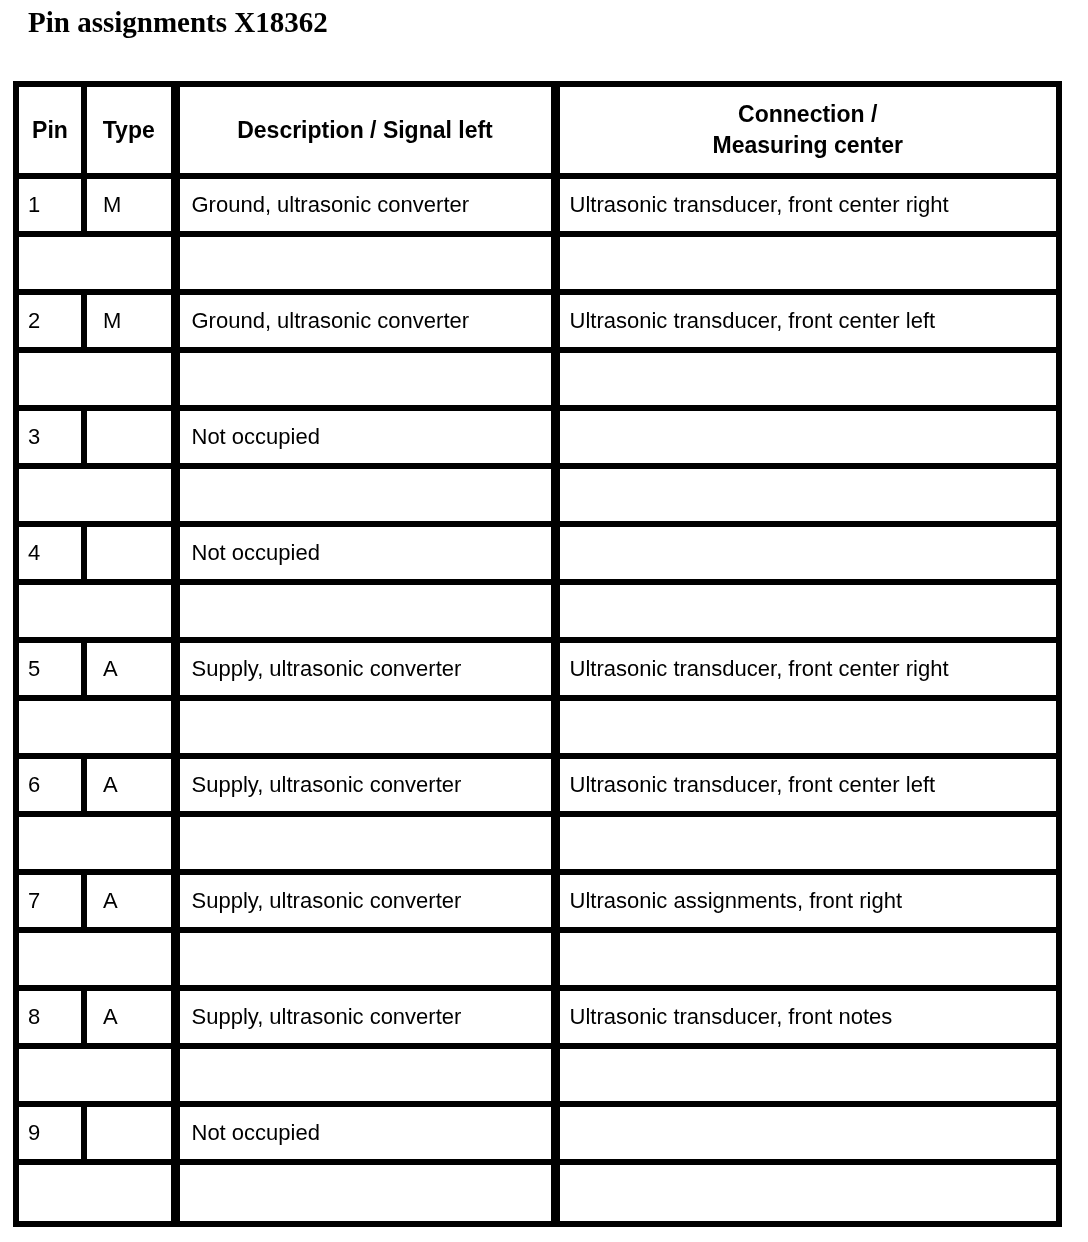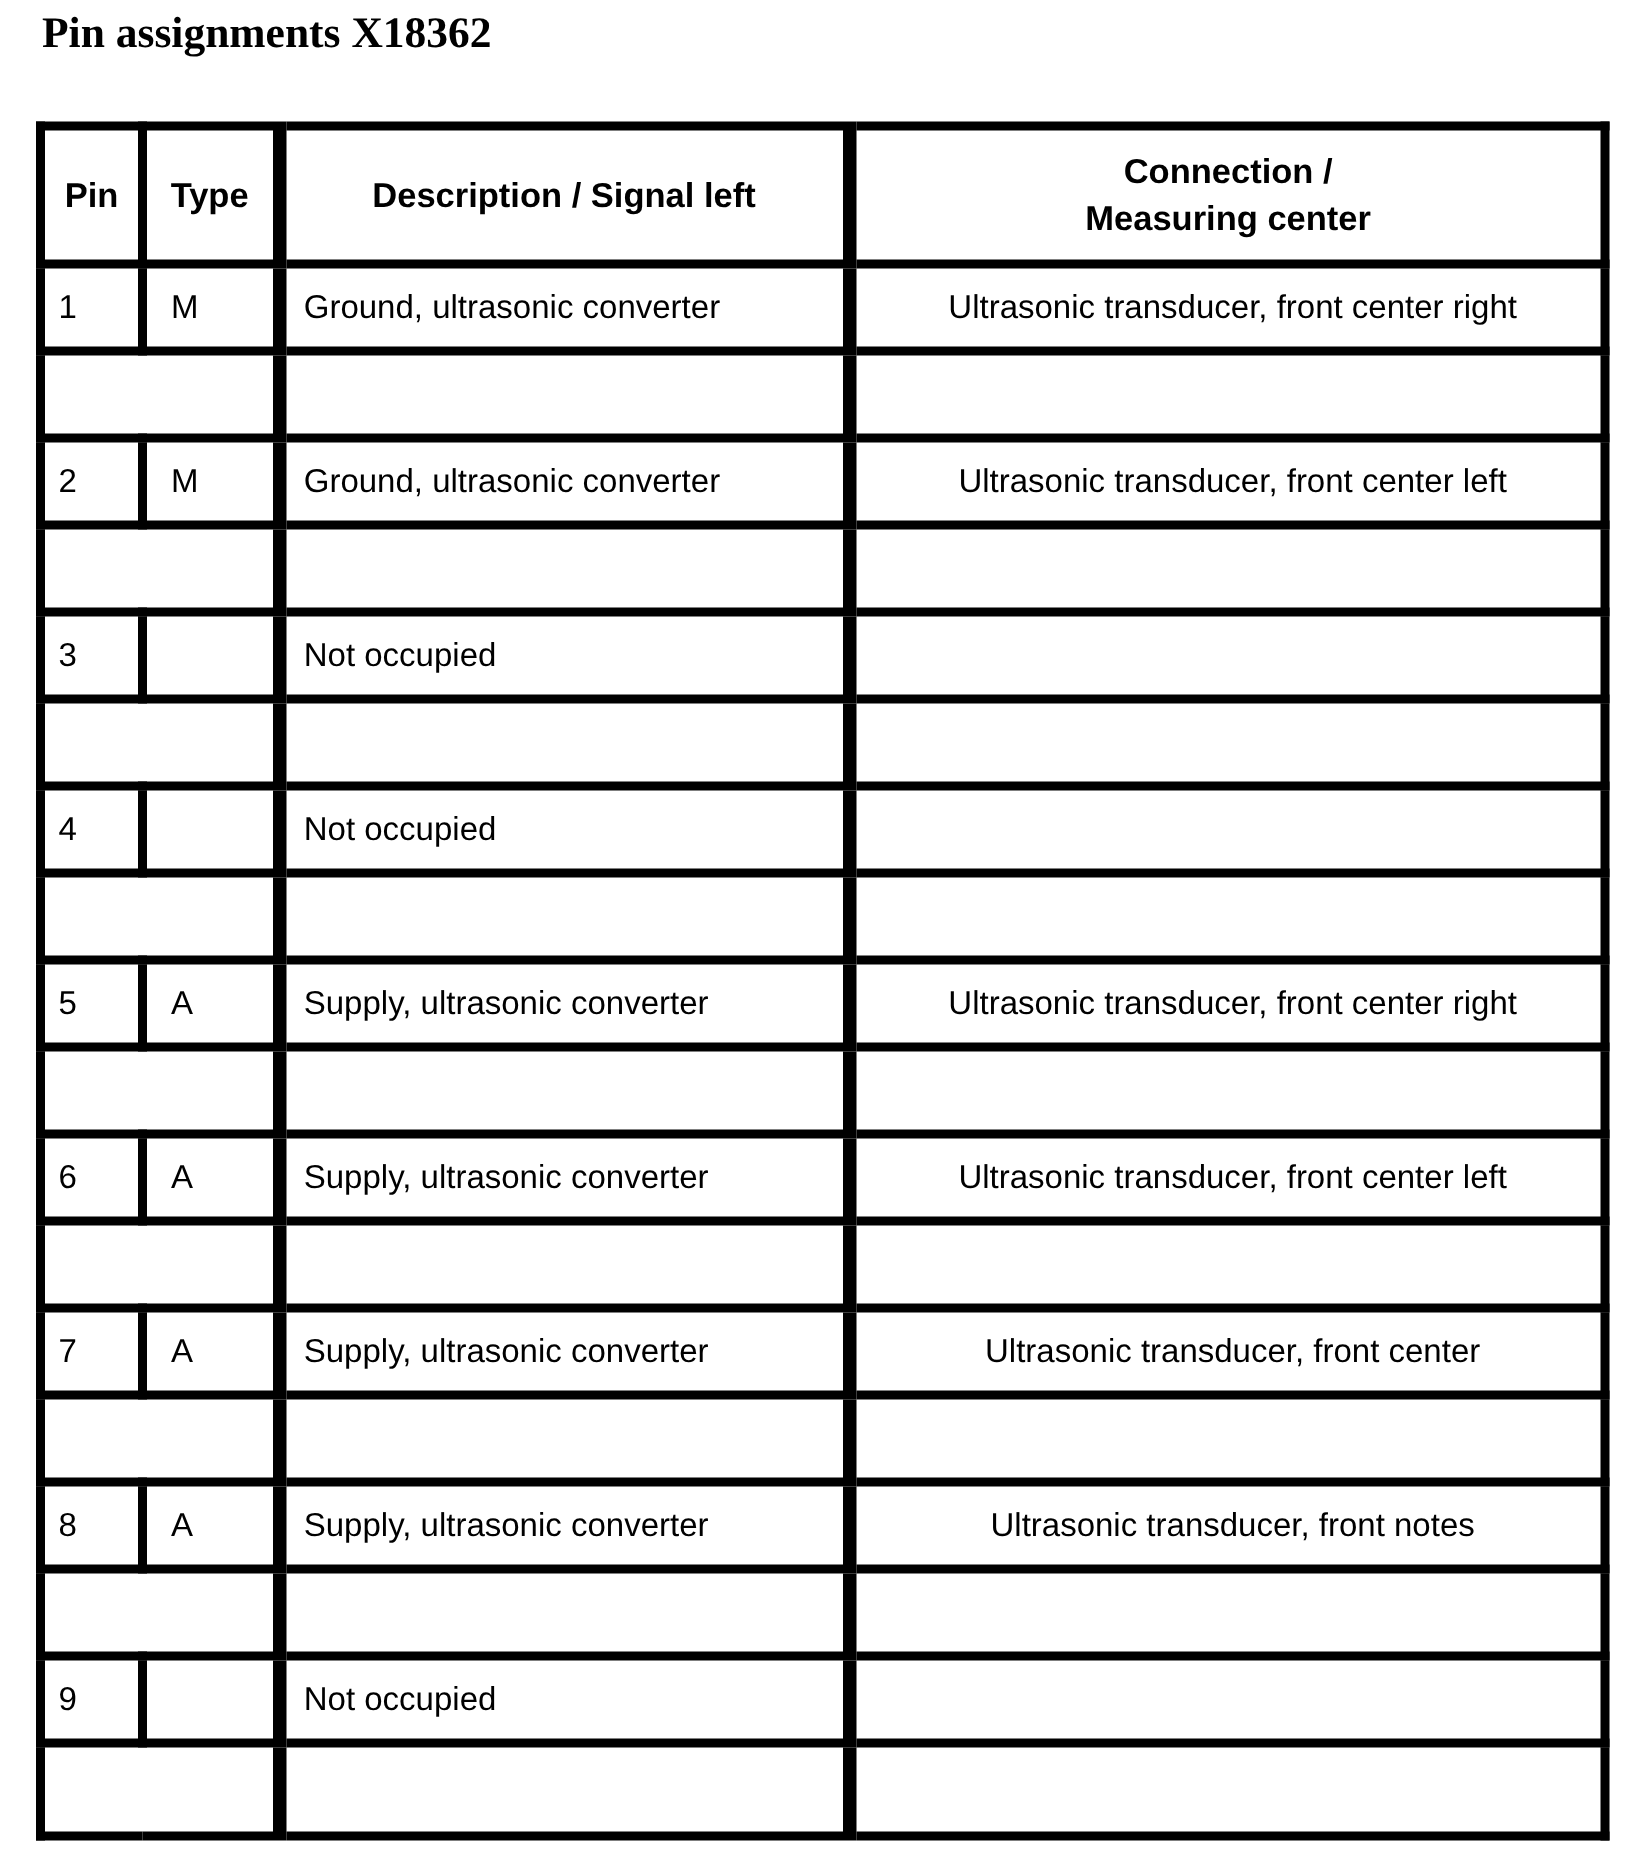--- a/index.html
+++ b/index.html
@@ -18,21 +18,21 @@
     position: absolute;
     left: 28px;
     top: 6px;
     font-size: 29px;
     font-weight: 700;
     white-space: nowrap;
     font-family: Liberation Serif, serif;
   }
   table.pin-table {
     position: absolute;
-    left: 24px;
+    left: 13px;
     top: 81px;
     border-collapse: collapse;
     table-layout: fixed;
     background: #ffffff;
     border-radius: 10px;
   }
   .pin-table th,
   .pin-table td {
     border: 6px solid #000000;
     vertical-align: middle;
@@ -56,21 +56,21 @@
     line-height: 1.35;
   }
   .pin-table td {
     font-size: 22px;
     font-weight: 400;
     white-space: nowrap;
     padding: 0 4px 0 12px;
   }
   .pin-table td.pin-cell { padding-left: 9px; }
   .pin-table td.type-cell { padding-left: 16px; }
-  .pin-table td.conn-cell { padding-left: 10px; text-align: center; }
+  .pin-table td.conn-cell { padding-left: 10px; }
   tr.header-row { height: 92px; }
   tr.data-row { height: 58px; }
   tr.spacer-row { height: 58px; }
   tr.spacer-row.last { height: 62px; }
   col.c-pin { width: 68px; }
   col.c-type { width: 91px; }
   col.c-desc { width: 380px; }
   col.c-conn { width: 504px; }
 </style>
 </head>
@@ -163,21 +163,21 @@
     <tr class="spacer-row">
       <td colspan="2"></td>
       <td class="desc-cell"></td>
       <td class="conn-cell"></td>
     </tr>
 
     <tr class="data-row">
       <td class="pin-cell">7</td>
       <td class="type-cell">A</td>
       <td class="desc-cell">Supply, ultrasonic converter</td>
-      <td class="conn-cell">Ultrasonic transducer, front center</td>
+      <td class="conn-cell">Ultrasonic assignments, front right</td>
     </tr>
     <tr class="spacer-row">
       <td colspan="2"></td>
       <td class="desc-cell"></td>
       <td class="conn-cell"></td>
     </tr>
 
     <tr class="data-row">
       <td class="pin-cell">8</td>
       <td class="type-cell">A</td>

